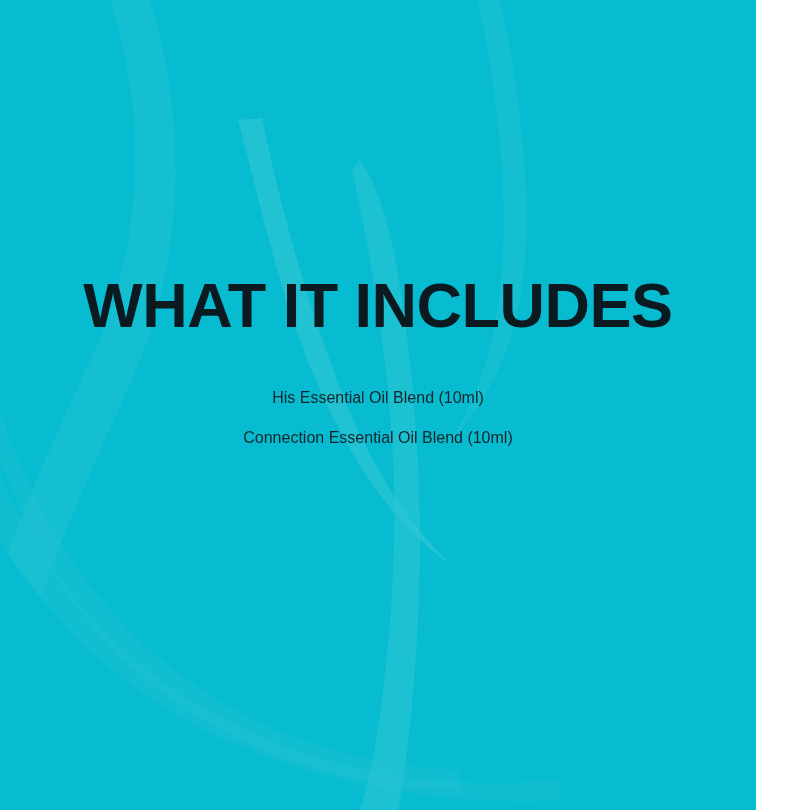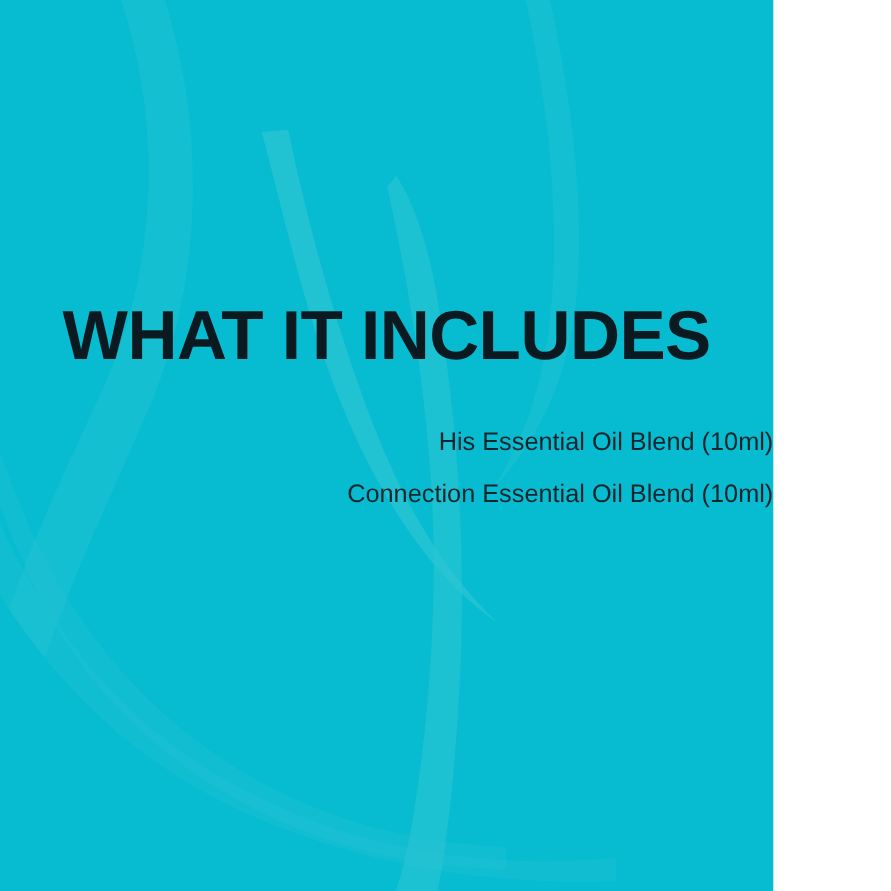--- a/index.html
+++ b/index.html
@@ -3,21 +3,21 @@
 <meta charset="utf-8">
 <style>
   html, body {
     margin: 0;
     padding: 0;
     background: #ffffff;
   }
 
   .canvas {
     position: relative;
-    width: 703px;
+    width: 756px;
     height: 810px;
     overflow: hidden;
     background: #07bcd0;
     font-family: "Liberation Sans", sans-serif;
   }
 
   .bg-decor {
     position: absolute;
     inset: 0;
     width: 810px;
@@ -57,28 +57,27 @@
     left: 0;
     right: 0;
     list-style: none;
     margin: 0;
     padding: 0;
     text-align: center;
   }
 
   .includes-list li {
     font-family: "Liberation Sans", sans-serif;
-    font-size: 23px;
+    font-size: 16px;
     font-weight: 400;
     color: #16242b;
     line-height: 1;
     padding: 0;
     margin: 0 0 24px 0;
     white-space: nowrap;
-    text-align: right;
   }
 
   .includes-list li:last-child {
     margin-bottom: 12px;
   }
 </style>
 </head>
 <body>
 
 <div class="canvas">

